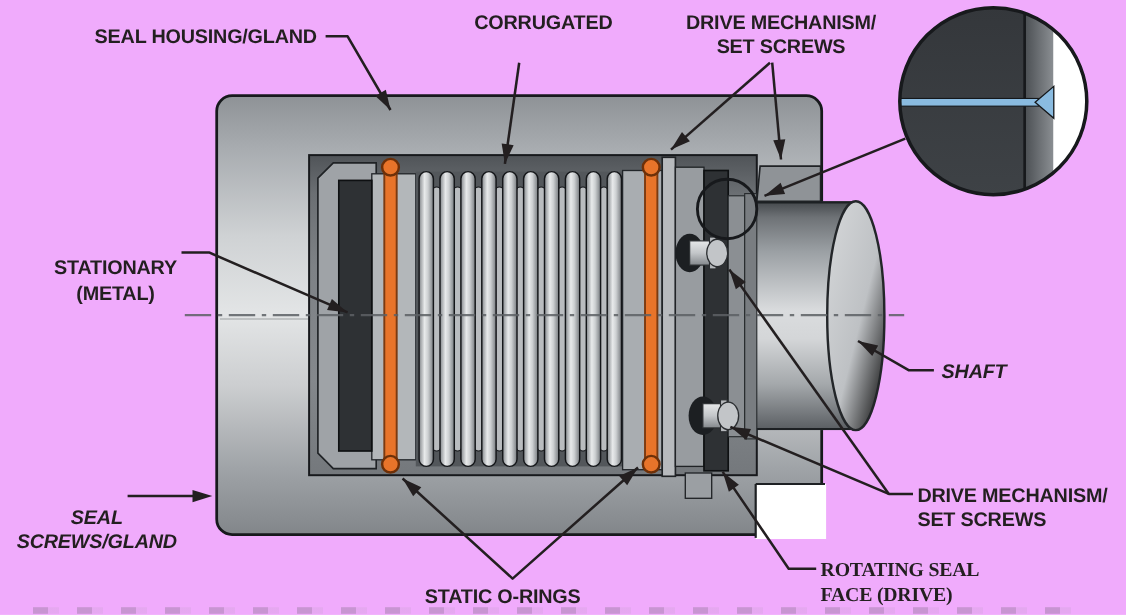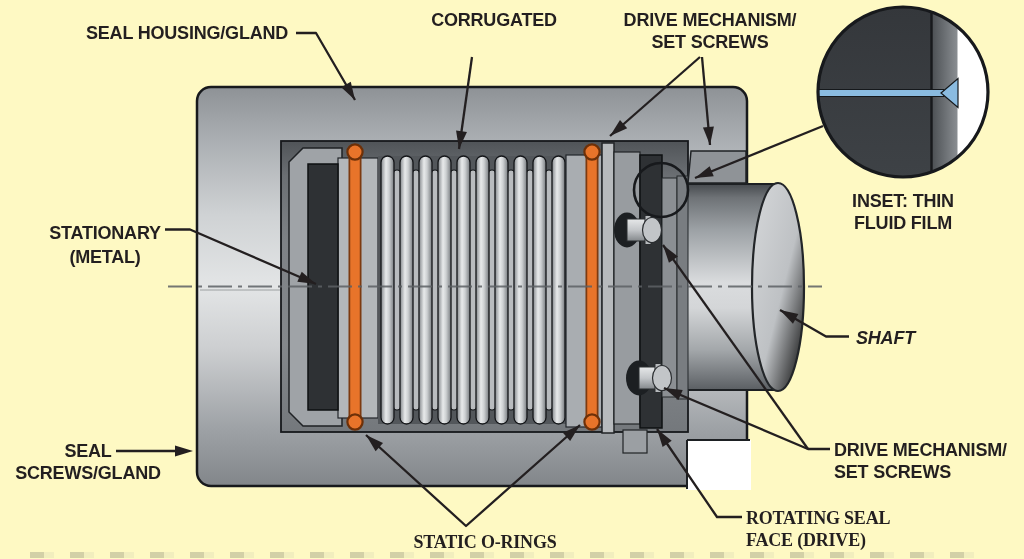--- a/index.html
+++ b/index.html
@@ -1,16 +1,16 @@
 <!DOCTYPE html>
 <html><head>
 <meta charset="utf-8">
 <style>
   html,body{margin:0;padding:0;background:#ffffff;}
-  #stage{position:relative;width:1024px;height:559px;background:#fef9c3;overflow:hidden;
+  #stage{position:relative;width:1024px;height:559px;background:#f0abfc;overflow:hidden;
          font-family:"Liberation Sans","DejaVu Sans",sans-serif;}
   #diagram{position:absolute;left:0;top:0;}
   .label{position:absolute;color:#231f20;font-weight:700;font-size:18px;line-height:22px;
          letter-spacing:-0.2px;white-space:nowrap;}
   .label .ln{white-space:nowrap;}
   .ctr{text-align:center;}
   .lft{text-align:left;}
   #bottom-artifact{position:absolute;left:30px;top:552px;width:960px;height:6px;opacity:.45;
      background:repeating-linear-gradient(90deg,rgba(80,82,84,.55) 0 14px,rgba(150,152,154,.25) 14px 24px,transparent 24px 40px);
      filter:blur(.7px);}
@@ -225,48 +225,44 @@
 
 <div class="label ctr" style="left:390px;top:9px;width:166px;margin-left:21px;">
   <div class="ln">CORRUGATED</div>
 </div>
 
 <div class="label ctr" style="left:622px;top:9px;width:176px;">
   <div class="ln">DRIVE MECHANISM/</div>
   <div class="ln">SET SCREWS</div>
 </div>
 
-<div class="label ctr" style="left:818px;top:191px;width:170px;line-height:21.5px;">
-  <div class="ln">INSET: THIN</div>
-  <div class="ln">FLUID FILM</div>
-</div>
-
-<div class="label ctr" style="left:25px;top:221px;width:160px;line-height:24px;">
+
+<div class="label ctr" style="left:25px;top:231px;width:160px;line-height:24px;">
   <div class="ln">STATIONARY</div>
   <div class="ln">(METAL)</div>
 </div>
 
 <div class="label" style="left:856px;top:327px;font-style:italic;">
   <div class="ln">SHAFT</div>
 </div>
 
 <div class="label lft" style="left:834px;top:440px;line-height:21.5px;">
   <div class="ln">DRIVE MECHANISM/</div>
   <div class="ln">SET SCREWS</div>
 </div>
 
 <div class="label lft" style="left:746px;top:508px;line-height:21.5px;font-family:Liberation Serif, serif;">
   <div class="ln">ROTATING SEAL</div>
   <div class="ln">FACE (DRIVE)</div>
 </div>
 
-<div class="label ctr" style="left:8px;top:441px;width:160px;line-height:21.5px;">
+<div class="label ctr" style="left:8px;top:460px;width:160px;line-height:21.5px;font-style:italic;">
   <div class="ln">SEAL</div>
   <div class="ln">SCREWS/GLAND</div>
 </div>
 
-<div class="label ctr" style="left:404px;top:531px;width:162px;font-family:Liberation Serif, serif;">
+<div class="label ctr" style="left:376px;top:531px;width:162px;">
   <div class="ln">STATIC O-RINGS</div>
 </div>
 
 <div id="bottom-artifact"></div>
 
 </div>
 
 </body></html>

